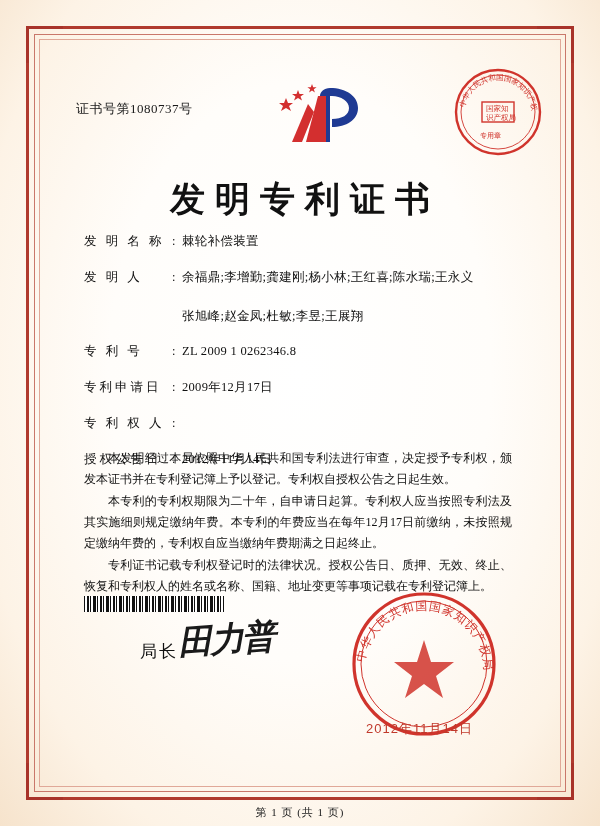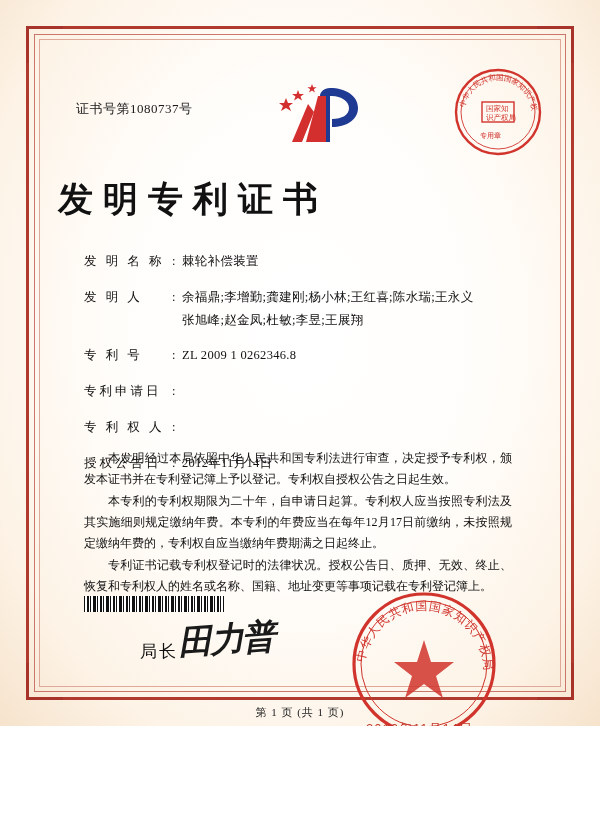--- a/index.html
+++ b/index.html
@@ -9,21 +9,21 @@
   }
   body {
     width: 600px;
     height: 826px;
     font-family: "Liberation Serif", serif;
     overflow: hidden;
   }
   #certificate {
     position: relative;
     width: 600px;
-    height: 726px;
+    height: 826px;
     background:
       radial-gradient(ellipse at 50% 45%, #ffffff 0%, #fffdfa 45%, #fdf3e6 78%, #f6e3cc 100%);
     box-sizing: border-box;
     overflow: hidden;
   }
   
   .frame-outer {
     position: absolute;
     left: 26px; top: 26px; right: 26px; bottom: 26px;
     border: 3px solid #b03a2e;
@@ -84,34 +84,35 @@
     width: 92px;
     height: 92px;
   }
 
   
   .title {
     position: absolute;
     left: 0;
     right: 0;
     top: 128px;
+    text-align: center;
     font-size: 35px;
     font-weight: bold;
     letter-spacing: 10px;
     color: #111;
     font-family: "Liberation Serif", serif;
     text-indent: 10px;
   }
 
   
   .fields {
     position: absolute;
     left: 36px;
     right: 20px;
-    top: 204px;
+    top: 184px;
   }
   .field-row {
     display: flex;
     align-items: flex-start;
     margin-bottom: 17px;
     font-size: 12.5px;
     color: #111;
     line-height: 1.5;
   }
   .field-label {
@@ -124,21 +125,21 @@
     flex: 0 0 10px;
     text-align: left;
   }
   .field-value {
     flex: 1 1 auto;
     letter-spacing: 0.3px;
     font-family: Liberation Serif, serif;
   }
   .field-value .line2 {
     display: block;
-    margin-top: 4px;
+    margin-top: 20px;
   }
 
   
   .body-text {
     position: absolute;
     left: 36px;
     right: 40px;
     top: 400px;
     font-size: 12px;
     line-height: 1.75;
@@ -293,20 +294,21 @@
 
       <div class="field-row">
         <span class="field-label">专  利  号</span>
         <span class="field-colon">:</span>
         <span class="field-value">ZL 2009 1 0262346.8</span>
       </div>
 
       <div class="field-row">
         <span class="field-label">专利申请日</span>
         <span class="field-colon">:</span>
+        <span class="field-value">2009年12月17日</span>
       </div>
 
       <div class="field-row">
         <span class="field-label">专 利 权 人</span>
         <span class="field-colon">:</span>
       </div>
 
       <div class="field-row">
         <span class="field-label">授权公告日</span>
         <span class="field-colon">:</span>

